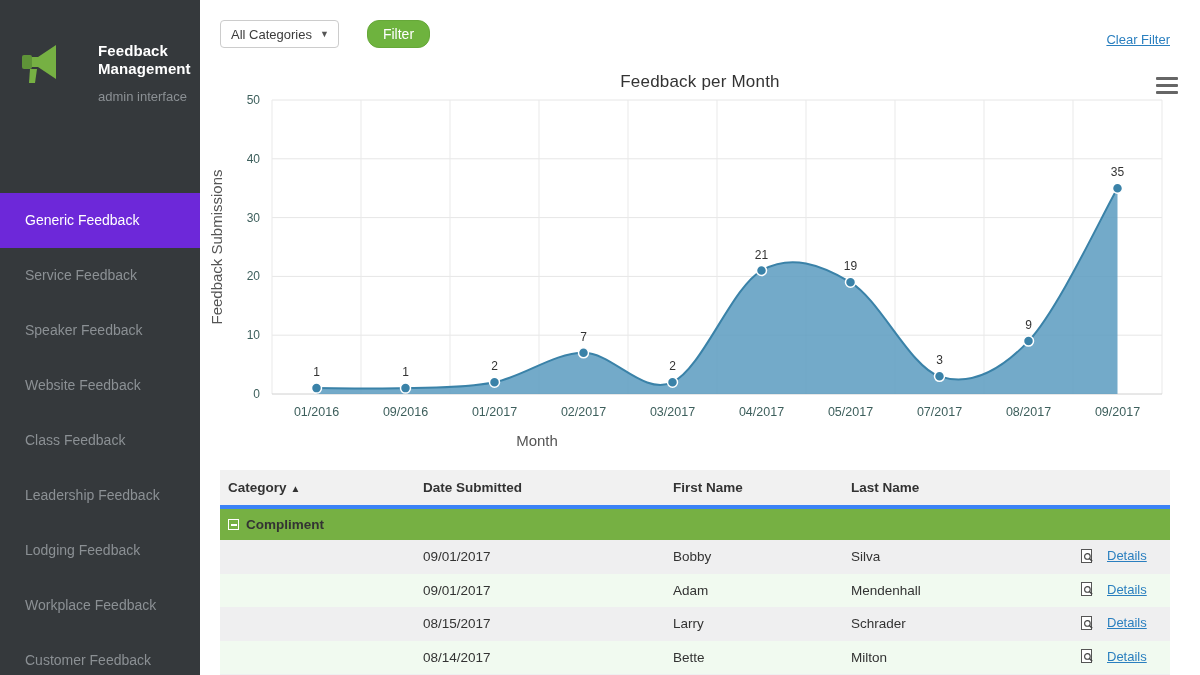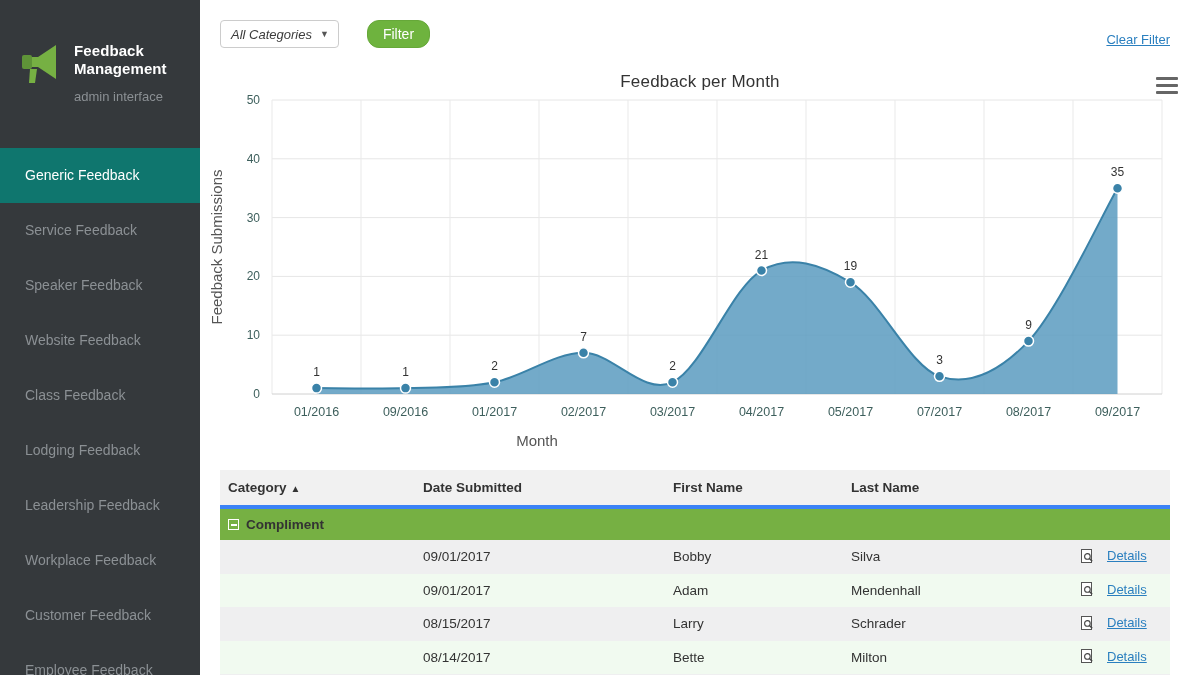--- a/index.html
+++ b/index.html
@@ -15,58 +15,58 @@
   .sidebar {
     width: 200px; height: 675px;
     background: #35393c;
     flex: 0 0 200px;
     overflow: hidden;
   }
   .brand {
     display: flex; align-items: flex-start;
     padding: 37px 0 0 22px;
     height: 148px;
+    gap: 24px;
   }
   .brand-icon { width: 42px; height: 44px; flex: 0 0 42px; margin-top: 4px; }
   .brand-text { margin-left: 10px; padding-top: 5px; }
   .brand-title {
     color: #ffffff; font-size: 15px; font-weight: bold;
     line-height: 18px; letter-spacing: .1px;
   }
   .brand-sub {
     color: #8b9094; font-size: 13px; line-height: 18px; margin-top: 10px;
   }
   .nav { list-style: none; }
   .nav-item {
     height: 55px; line-height: 55px;
     padding-left: 25px;
     color: #8b9094; font-size: 14px;
     cursor: pointer;
     white-space: nowrap;
   }
-  .nav-item.active { background: #0f766e; color: #ffffff; }
+  .nav-item.active { background: #6d28d9; color: #ffffff; margin-top: 45px; }
 
   
   .main { flex: 1; position: relative; background: #ffffff; height: 675px; }
 
   .toolbar {
     position: relative; height: 62px;
     padding: 20px 30px 0 20px;
     display: flex; align-items: flex-start;
   }
   .select-box {
     position: relative;
     height: 28px; min-width: 108px;
     border: 1px solid #ccc; border-radius: 4px;
     background: #fff;
     display: flex; align-items: center;
     padding: 0 26px 0 10px;
     font-size: 13px; color: #3b3b3b;
     cursor: pointer;
-    font-style: italic;
   }
   .select-caret {
     position: absolute; right: 9px; top: 50%;
     transform: translateY(-50%);
     font-size: 9px; color: #555;
   }
   .filter-btn {
     margin-left: 28px;
     height: 28px;
     background: #6eb33e;
@@ -167,22 +167,22 @@
         <div class="brand-title">Management</div>
         <div class="brand-sub">admin interface</div>
       </div>
     </div>
     <ul class="nav">
       <li class="nav-item active"><span>Generic Feedback</span></li>
       <li class="nav-item"><span>Service Feedback</span></li>
       <li class="nav-item"><span>Speaker Feedback</span></li>
       <li class="nav-item"><span>Website Feedback</span></li>
       <li class="nav-item"><span>Class Feedback</span></li>
+      <li class="nav-item"><span>Leadership Feedback</span></li>
       <li class="nav-item"><span>Lodging Feedback</span></li>
-      <li class="nav-item"><span>Leadership Feedback</span></li>
       <li class="nav-item"><span>Workplace Feedback</span></li>
       <li class="nav-item"><span>Customer Feedback</span></li>
       <li class="nav-item"><span>Employee Feedback</span></li>
     </ul>
   </aside>
 
   <main class="main">
 
     <div class="toolbar">
       <div class="select-box">

